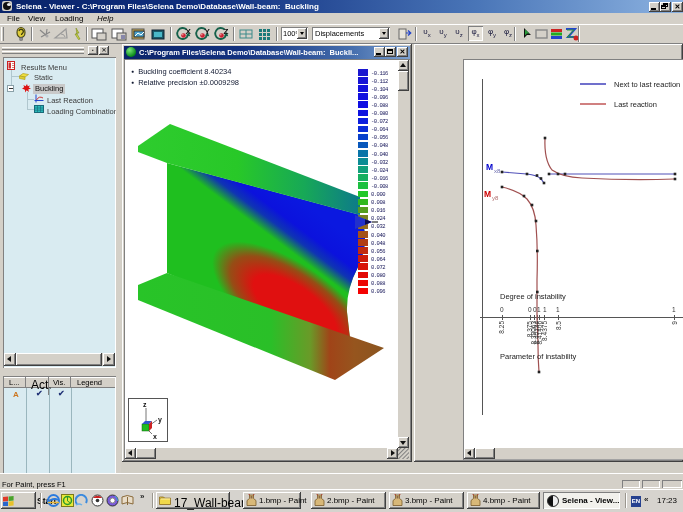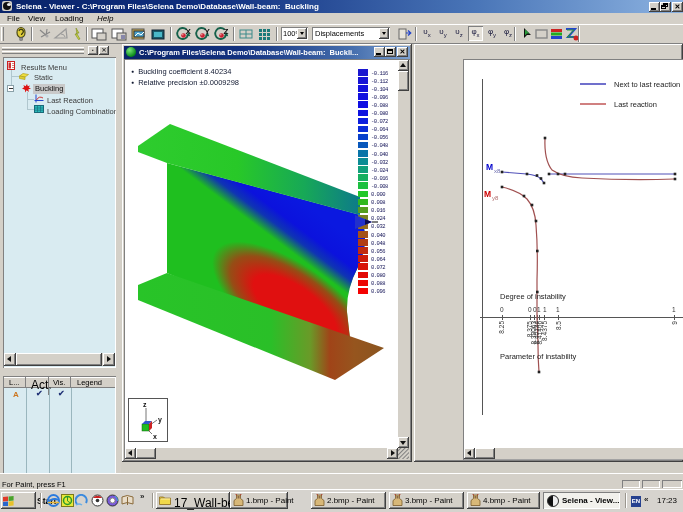--- a/index.html
+++ b/index.html
@@ -579,21 +579,21 @@
   <div class="abs" style="left:140px;top:3px;width:12px;height:15px;font:bold 8px 'Liberation Sans',sans-serif;color:#222;">»</div>
   <div class="abs" style="left:152px;top:4px;width:2px;height:15px;border-left:1px solid #9a968e;border-right:1px solid #fff;"></div>
 
   <div class="btn abs" style="left:156px;top:3px;width:74px;height:17px;">
     <svg class="abs" style="left:3px;top:3px;" width="12" height="10">
         <path d="M0.5 2 h4 l1.5 1.5 h5.5 v6 h-11 z" fill="#f0d84a" stroke="#8a6a1a" stroke-width="0.8"></path>
         <path d="M0.5 4.5 l2 -1.5 h9 v1.5" fill="#fff0a0" stroke="#8a6a1a" stroke-width="0.6"></path>
       </svg>
     <span class="abs" style="left:18px;top:4px;font-size:12px;color:#000;white-space:nowrap;">17_Wall-beam</span>
   </div>
-  <div class="btn abs" style="left:230px;top:3px;width:58px;height:17px;text-decoration:underline;">
+  <div class="btn abs" style="left:243px;top:3px;width:58px;height:17px;text-decoration:underline;">
     <svg class="abs" style="left:3px;top:2px;" width="11" height="12">
         <path d="M3.5 1 h4 v3.5 l2.5 2 v5 h-9 v-5 l2.5 -2 z" fill="#d8b878" stroke="#7a5a2a" stroke-width="0.8"></path>
         <path d="M4.5 2 h2 v2.5 h-2 z" fill="#8a6a4a"></path>
         <path d="M4 1 l-1.5 -0.8 M7 1 l1.5 -0.8" stroke="#aa3322" stroke-width="1"></path>
       </svg>
     <span class="abs" style="left:16px;top:4px;font-size:8px;color:#000;white-space:nowrap;">1.bmp - Paint</span>
   </div>
   <div class="btn abs" style="left:311px;top:3px;width:75px;height:17px;">
     <svg class="abs" style="left:3px;top:2px;" width="11" height="12">
         <path d="M3.5 1 h4 v3.5 l2.5 2 v5 h-9 v-5 l2.5 -2 z" fill="#d8b878" stroke="#7a5a2a" stroke-width="0.8"></path>

